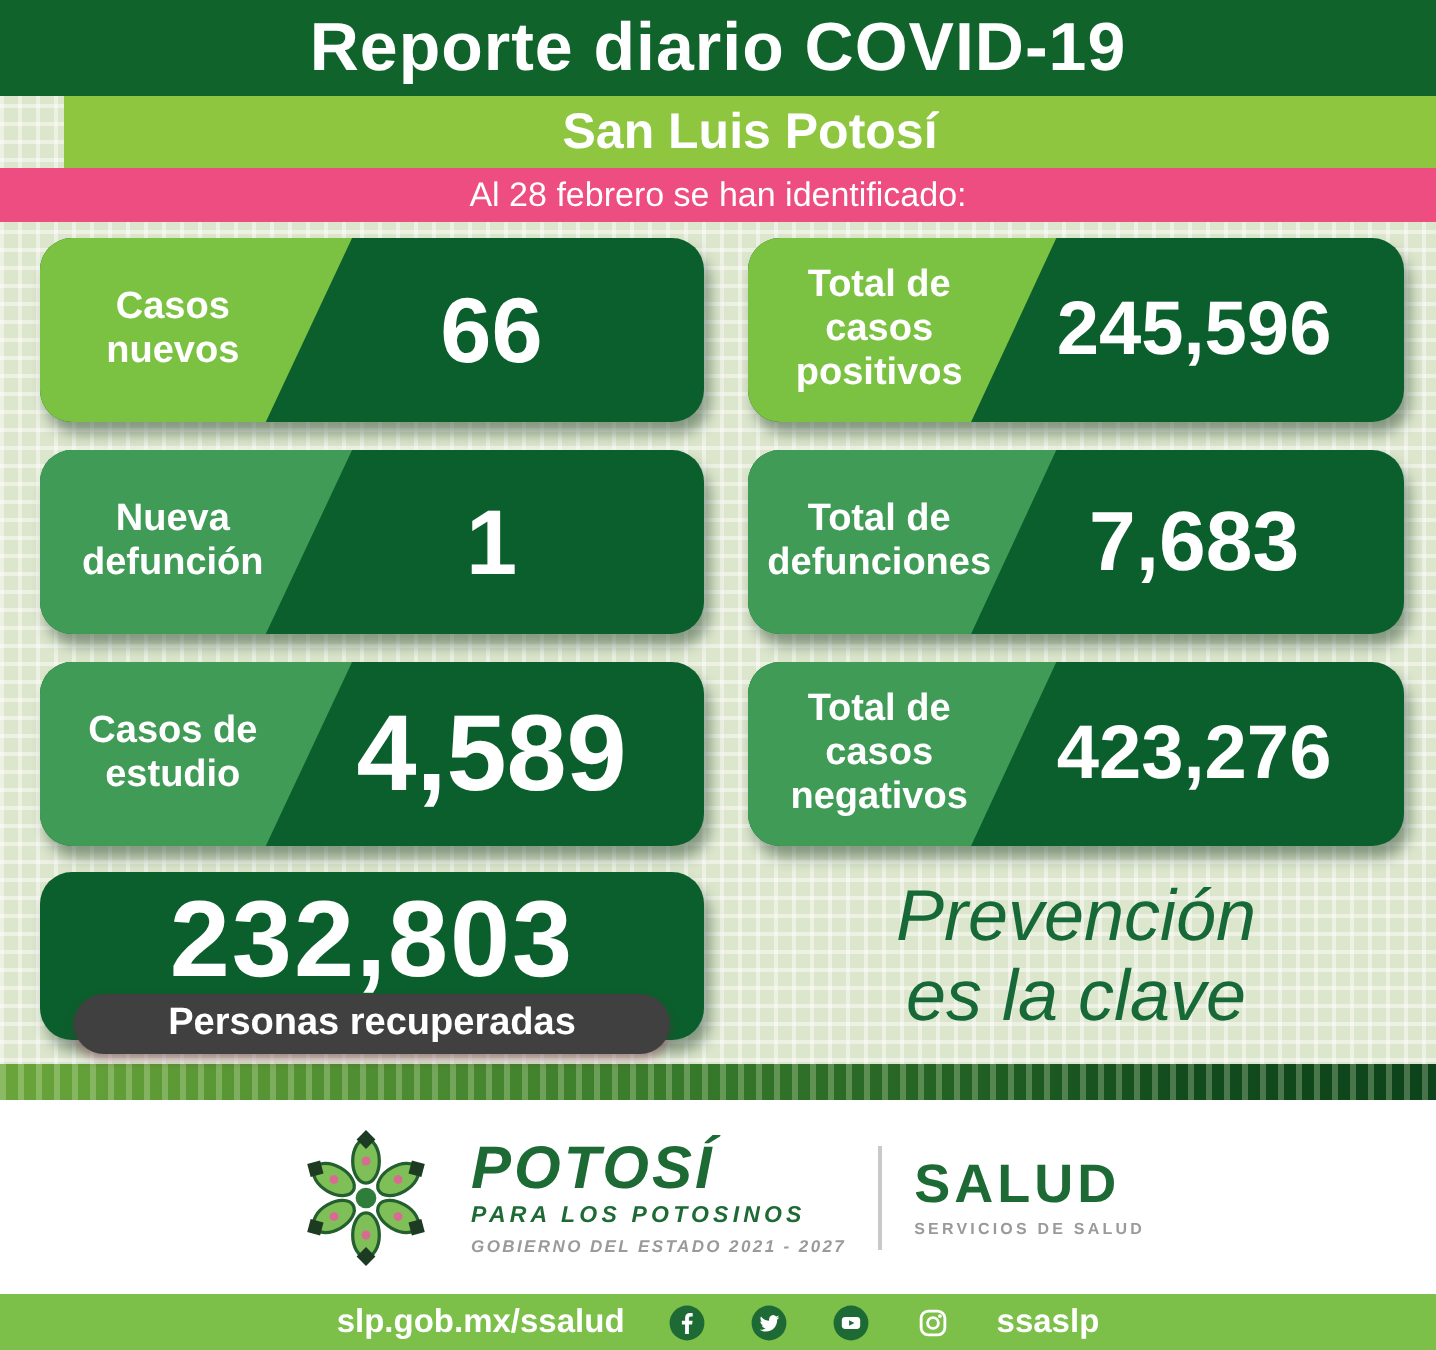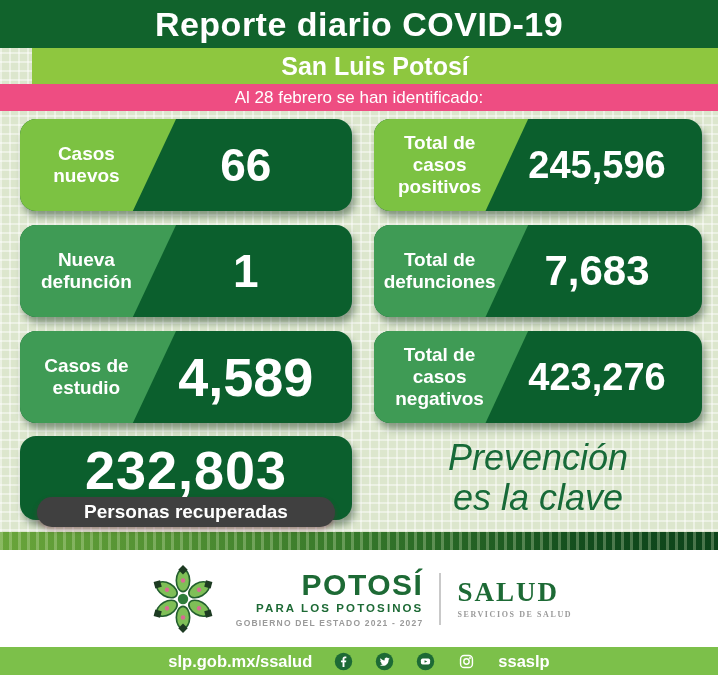--- a/index.html
+++ b/index.html
@@ -47,26 +47,26 @@
            color:#176a38; font-size:36px; font-weight:400; font-style:italic; line-height:1.12;
            white-space:pre-line;}
   
   .weave-band{margin-top:12px; height:18px;
     background-image:
       repeating-linear-gradient(90deg, rgba(225,240,200,.28) 0 3px, rgba(0,0,0,0) 3px 9px),
       linear-gradient(90deg,#69a53a 0%,#35772a 50%,#124c1d 82%,#0d431a 100%);}
   
   .footer{height:97px; background:#ffffff; display:flex; align-items:center; justify-content:center; gap:16px;}
   .emblem{width:74px; height:74px;}
-  .brand-block{text-align:right;}
+  .brand-block{text-align:left;font-style:italic;}
   .brand-name{color:#1d6a35; font-size:30px; font-weight:800; letter-spacing:1.5px; line-height:1;}
   .brand-sub{color:#1d6a35; font-size:11.5px; font-weight:800; letter-spacing:2.1px; margin-top:2px;}
   .brand-cap{color:#9a9a9a; font-size:8.5px; font-weight:700; letter-spacing:1.2px; margin-top:4px;}
   .footer-divider{width:2px; height:52px; background:#c9c9c9;}
-  .org-block{text-align:left;font-family:Liberation Serif, serif;}
+  .org-block{text-align:left;}
   .org-name{color:#1d6a35; font-size:27px; font-weight:800; letter-spacing:2px; line-height:1;}
   .org-sub{color:#9a9a9a; font-size:8px; font-weight:700; letter-spacing:1.6px; margin-top:4px;}
   
   .social-bar{height:29px; background:#7cc04a; display:flex; align-items:center; justify-content:center; gap:22px;}
   .social-url,.social-handle{color:#fff; font-size:16.5px; font-weight:700;}
   .soc-icon{width:19px; height:19px; display:block;}
 </style>
 </head>
 <body>
 

